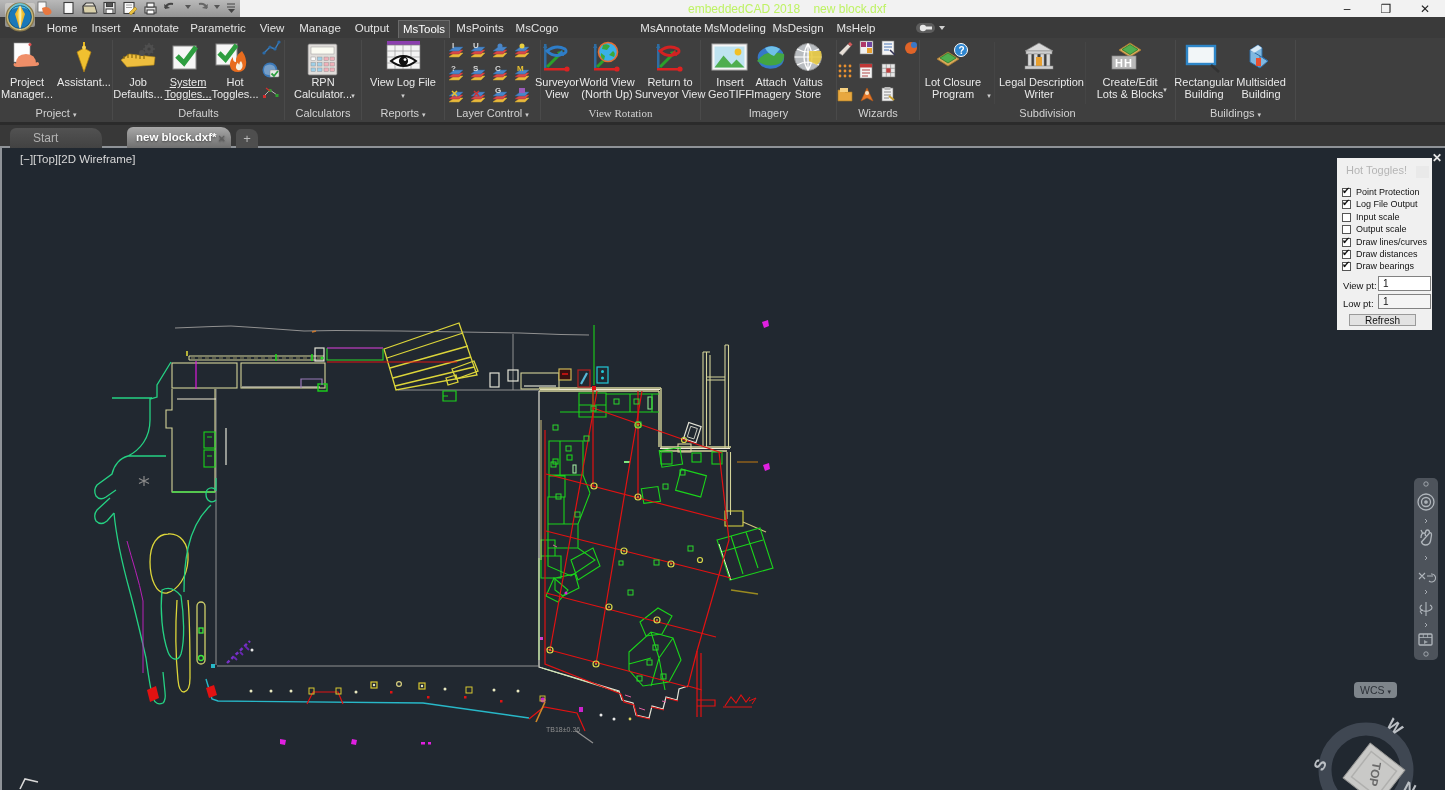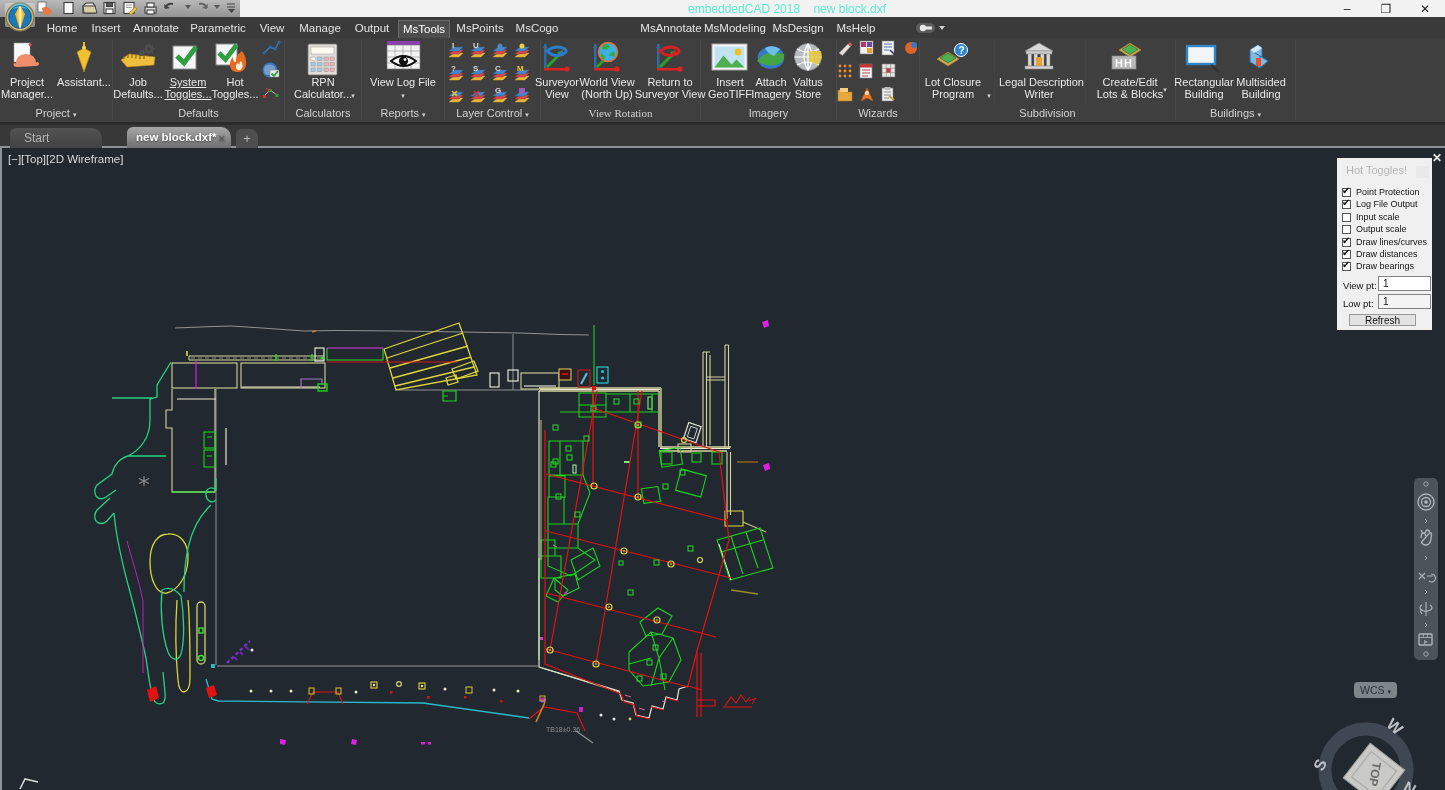--- a/index.html
+++ b/index.html
@@ -2,43 +2,43 @@
 <html><head>
 <meta charset="utf-8">
 <style>
 * { margin:0; padding:0; box-sizing:border-box; }
 html,body { width:1445px; height:790px; overflow:hidden; background:#212830; font-family:"Liberation Sans",sans-serif; }
 #app { position:relative; width:1445px; height:790px; }
 .abs { position:absolute; }
 
 #titlebar { left:0; top:0; width:1445px; height:18px; background:#f2f2f2; }
 #qat { left:0; top:0; width:240px; height:17px; background:linear-gradient(#b9b9b9,#949494); }
-#title-text { left:688px; top:2px; font-size:12px; color:#5eead4; }
+#title-text { left:688px; top:2px; font-size:12px; color:#bef264; }
 .winbtn { top:2px; width:30px; height:14px; color:#222; font-size:12px; text-align:center; line-height:14px; }
 
 #menubar { left:0; top:17px; width:1445px; height:21px; background:#3a3a3a; }
 .mtab { position:absolute; top:3px; height:18px; line-height:17px; font-size:11.5px; color:#e4e4e4; text-align:center; }
 .mtab.sel { background:#4d4d4d; border:1px solid #6a6a6a; border-bottom:none; color:#fff; }
 
 #ribbon { left:0; top:38px; width:1445px; height:84px; background:#3f3f3f; }
 .rsep { position:absolute; top:2px; width:1px; height:80px; background:#2d2d2d; border-right:1px solid #4a4a4a; }
 .rlabel { position:absolute; top:68px; height:16px; font-size:11px; color:#d2d2d2; text-align:center; line-height:15px; }
 .rbtxt { position:absolute; font-size:11px; line-height:12px; color:#e9e9e9; text-align:center; white-space:nowrap; }
 .darr { color:#cfcfcf; font-size:7px; }
 
 #ftabs { left:0; top:122px; width:1445px; height:26px; background:#383838; border-top:3px solid #2b2b2b; }
 #ftabs .light { position:absolute; left:0; top:21px; width:1445px; height:2px; background:#8e9297; }
-#tab-start { position:absolute; left:10px; top:3px; width:92px; height:20px; background:linear-gradient(#525252,#424242); border-radius:6px 10px 0 0; color:#b4b4b4; font-size:12px; line-height:20px; padding-left:14px; }
+#tab-start { position:absolute; left:10px; top:3px; width:92px; height:20px; background:linear-gradient(#525252,#424242); border-radius:6px 10px 0 0; color:#b4b4b4; font-size:12px; line-height:20px; padding-left:23px; }
 #tab-doc { position:absolute; left:127px; top:2px; width:104px; height:21px; background:linear-gradient(#a8a8a8,#6f6f6f); border-radius:6px 10px 0 0; color:#fff; font-size:11.5px; font-weight:bold; line-height:21px; text-align:left; padding-left:9px; text-shadow:0 1px 2px #444; }
 #tab-doc .x { position:absolute; right:5px; top:1px; color:#5e5e5e; font-weight:normal; font-size:10px; }
 #tab-plus { position:absolute; left:236px; top:4px; width:22px; height:19px; background:#4e4e4e; border-radius:5px 8px 0 0; color:#b9b9b9; font-size:13px; text-align:center; line-height:19px; }
 
 #canvas { left:0; top:148px; width:1445px; height:642px; background:#212830; overflow:hidden; }
 #canvas svg.draw { position:absolute; left:0; top:0; }
-#vplabel { left:8px; top:5px; font-size:11.5px; color:#d9d9d9; letter-spacing:0px; }
+#vplabel { left:20px; top:5px; font-size:11.5px; color:#d9d9d9; letter-spacing:0px; }
 
 #palette { left:1337px; top:10px; width:95px; height:172px; background:#f0f0f0; font-size:9px; color:#111; }
 #palette .title { position:absolute; left:9px; top:6px; font-size:11px; color:#b5b5b5; }
 #palette .tbtn { position:absolute; left:79px; top:8px; width:13px; height:12px; background:#e9e9e9; }
 .cbrow { position:absolute; left:5px; height:11px; }
 .cbrow .box { position:absolute; left:0; top:0; width:9px; height:9px; background:#fff; border:1px solid #555; }
 .cbrow .lbl { position:absolute; left:14px; top:-1px; white-space:nowrap; font-size:9px; }
 .cbrow .chk { position:absolute; left:0px; top:-3px; font-size:10px; color:#111; }
 .pfield { position:absolute; left:41px; width:53px; height:15px; background:#fff; border:1px solid #828282; font-size:10px; padding:1px 0 0 4px; }
 .plab { position:absolute; left:6px; font-size:9.5px; }

